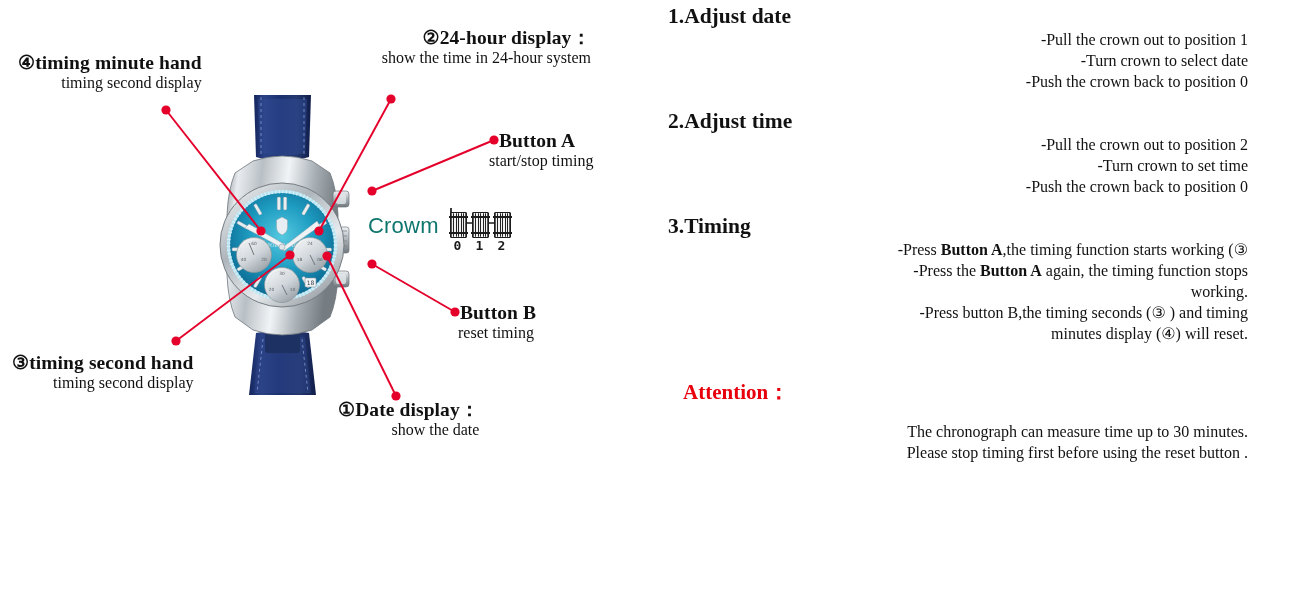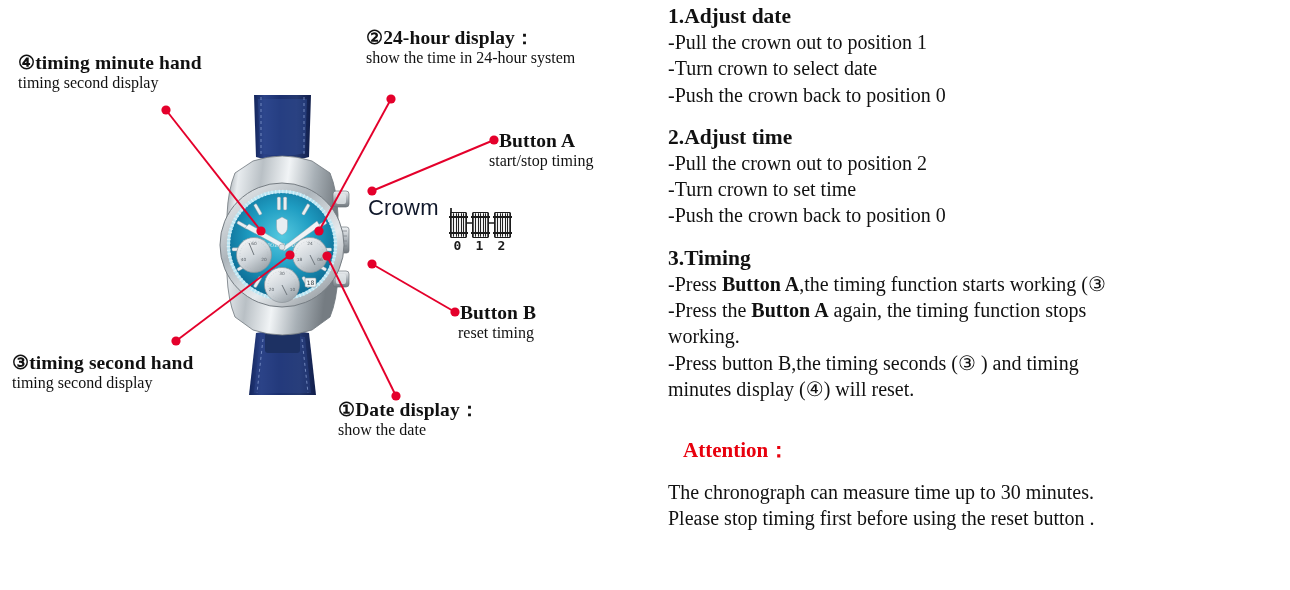--- a/index.html
+++ b/index.html
@@ -15,51 +15,51 @@
 
   
   .abs{position:absolute;}
 
   
   #diagram{position:absolute;left:0;top:0;width:660px;height:590px;}
 
   svg#leaders{position:absolute;left:0;top:0;width:660px;height:590px;pointer-events:none;}
 
   
-  .callout{position:absolute;text-align:left;line-height:1.12;white-space:nowrap;}
+  .callout{position:absolute;text-align:right;line-height:1.12;white-space:nowrap;}
   .callout .ttl{font-weight:bold;font-size:19.5px;letter-spacing:.1px;display:block;}
   .callout .sub{font-weight:normal;font-size:16px;display:block;}
   .callout.multi{white-space:normal;}
 
   
   #crown-word{
-    position:absolute;left:368px;top:195px;
+    position:absolute;left:368px;top:213px;
     font-family:"Liberation Sans", sans-serif;
-    font-size:22px;color:#0f172a;letter-spacing:.2px;
+    font-size:22px;color:#0f766e;letter-spacing:.2px;
   }
 
   
   #crown-diagram{position:absolute;left:446px;top:202px;width:64px;height:52px;}
   #crown-diagram .stem{position:absolute;left:4px;top:6px;width:2px;height:28px;background:#3a3a3a;}
   #crown-diagram .link{position:absolute;top:20px;height:2px;background:#555;}
   .crw{position:absolute;top:10px;width:15px;height:24px;
        background:
          repeating-linear-gradient(to right,#222 0 1px,#f2f2f2 1px 2.4px);
        border:1.6px solid #1d1d1d;border-radius:1px;
        box-shadow:inset 0 0 0 1px rgba(255,255,255,.25);
   }
   .crw::before{content:"";position:absolute;left:-1.6px;right:-1.6px;top:3px;height:1.6px;background:#1d1d1d;}
   .crw::after{content:"";position:absolute;left:-1.6px;right:-1.6px;bottom:3px;height:1.6px;background:#1d1d1d;}
   .crw-lbl{position:absolute;top:36px;width:15px;text-align:center;
            font-family:"DejaVu Sans Mono", monospace;font-size:13px;font-weight:bold;color:#1a1a1a;}
 
   
   #instructions{position:absolute;left:668px;top:0;width:580px;height:530px;}
   .sec-title{font-weight:bold;font-size:21.5px;line-height:1.15;margin:0;}
-  .sec-line{font-size:20px;line-height:1.32;margin:0;}
+  .sec-line{font-size:16px;line-height:1.32;margin:0;text-align:right;}
   .sec-line b{font-weight:bold;}
   .attention{color:#e8000d;font-weight:bold;font-size:21px;line-height:1.2;margin:15px;}
   .gap-md{height:17px;}
   .gap-lg{height:21px;}
   .circ{font-size:19px;}
 </style>
 </head>
 <body>
 
 <div id="root">

